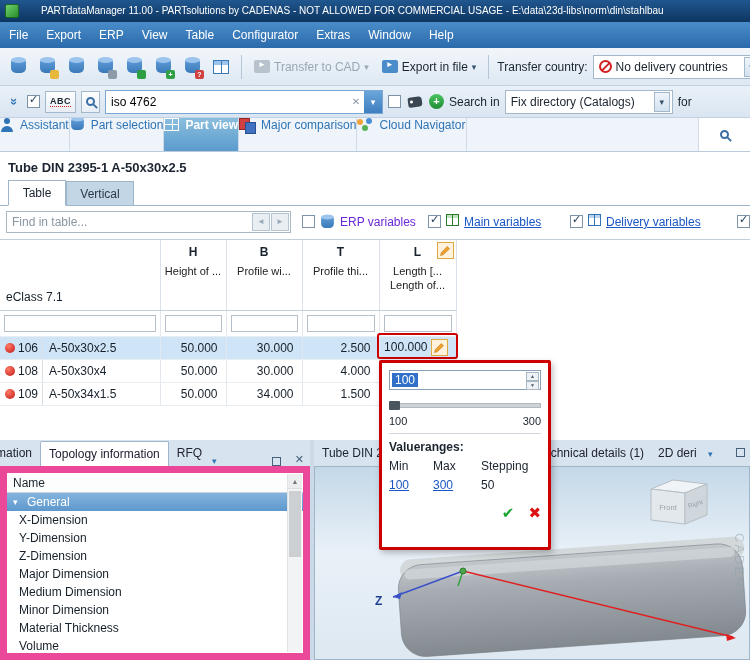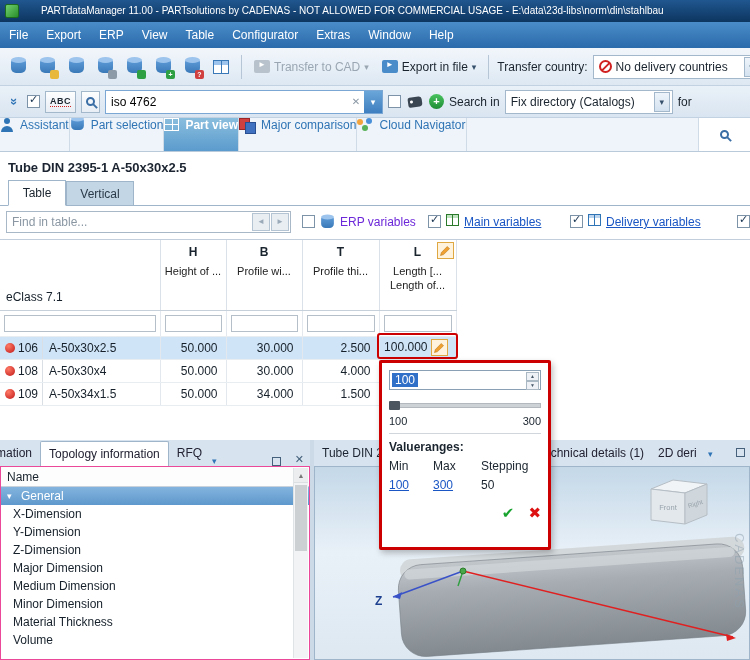--- a/index.html
+++ b/index.html
@@ -135,21 +135,21 @@
 .panel{position:absolute;top:440px;height:220px}
 #panel-left{left:0;width:310px}
 #panel-right{left:314px;width:436px}
 .tabstrip{position:relative;height:26px;background:#d7e3ef;display:flex;align-items:flex-end;overflow:hidden}
 .ptab{padding:0 8px;line-height:25px;color:#223;white-space:nowrap}
 .ptab.active{background:#fff;border:1px solid #9fb6ca;border-bottom:none;border-radius:2px 2px 0 0;height:25px;margin-top:1px}
 .ptab.cut{margin-left:-6px;padding-left:2px}
 .stripicon{color:#44607a;font-size:11px;margin:0 6px}
 .ddarrow{color:#2f74b5;font-size:9px;margin-left:2px}
 .floatico{width:9px;height:9px;border:1.5px solid #44607a;margin:0 8px}
-.pcontent{position:absolute;left:0;top:26px;right:0;bottom:0;background:#fff;border:1px solid #ec4899}
+.pcontent{position:absolute;left:0;top:26px;right:0;bottom:0;background:#fff;border:7px solid #ec4899}
 #name-hdr{height:20px;line-height:20px;padding-left:6px;border-bottom:1px solid #c9d2da;background:#fdfdfd}
 .trow{height:18px;line-height:18px;padding-left:12px;color:#16202a;white-space:nowrap}
 .trow.sel{background:linear-gradient(#84b4de,#5e98cc);color:#fff;padding-left:6px;display:flex;align-items:center}
 .trow.sel .exp{width:14px;font-size:9px}
 .sb{position:absolute;top:1px;right:1px;bottom:1px;width:15px;background:#f2f3f4;border-left:1px solid #dfe3e6}
 .sb .up{height:15px;text-align:center;font-size:7px;line-height:15px;color:#777;background:#ebedef;border-bottom:1px solid #dcdfe2}
 .sb .thumb{position:absolute;left:1px;right:1px;top:17px;height:66px;background:#cdd0d3}
 #rp-caption{position:absolute;left:8px;top:0;line-height:26px;max-width:225px;overflow:hidden;white-space:nowrap;color:#1b2430}
 #rp-tab-tech{position:absolute;left:224px;top:0;line-height:26px;white-space:nowrap;color:#223}
 #rp-tab-2d{position:absolute;left:344px;top:0;line-height:26px;width:38px;overflow:hidden;white-space:nowrap;color:#223}

